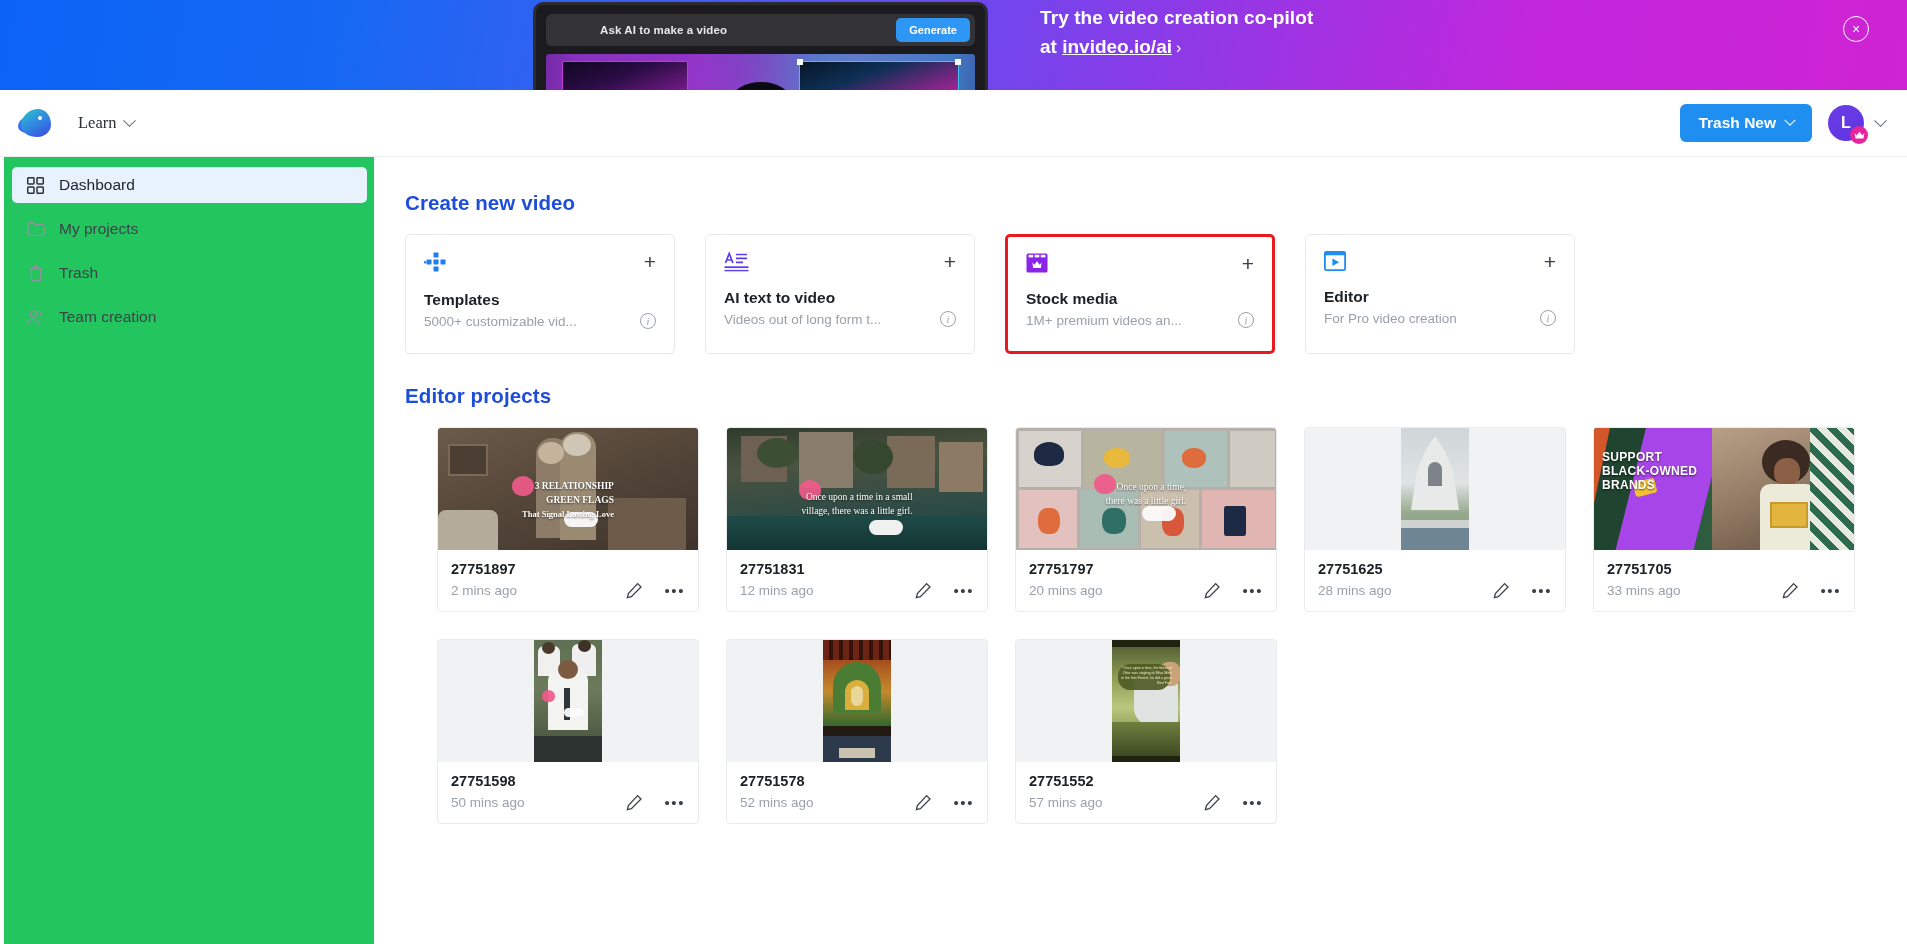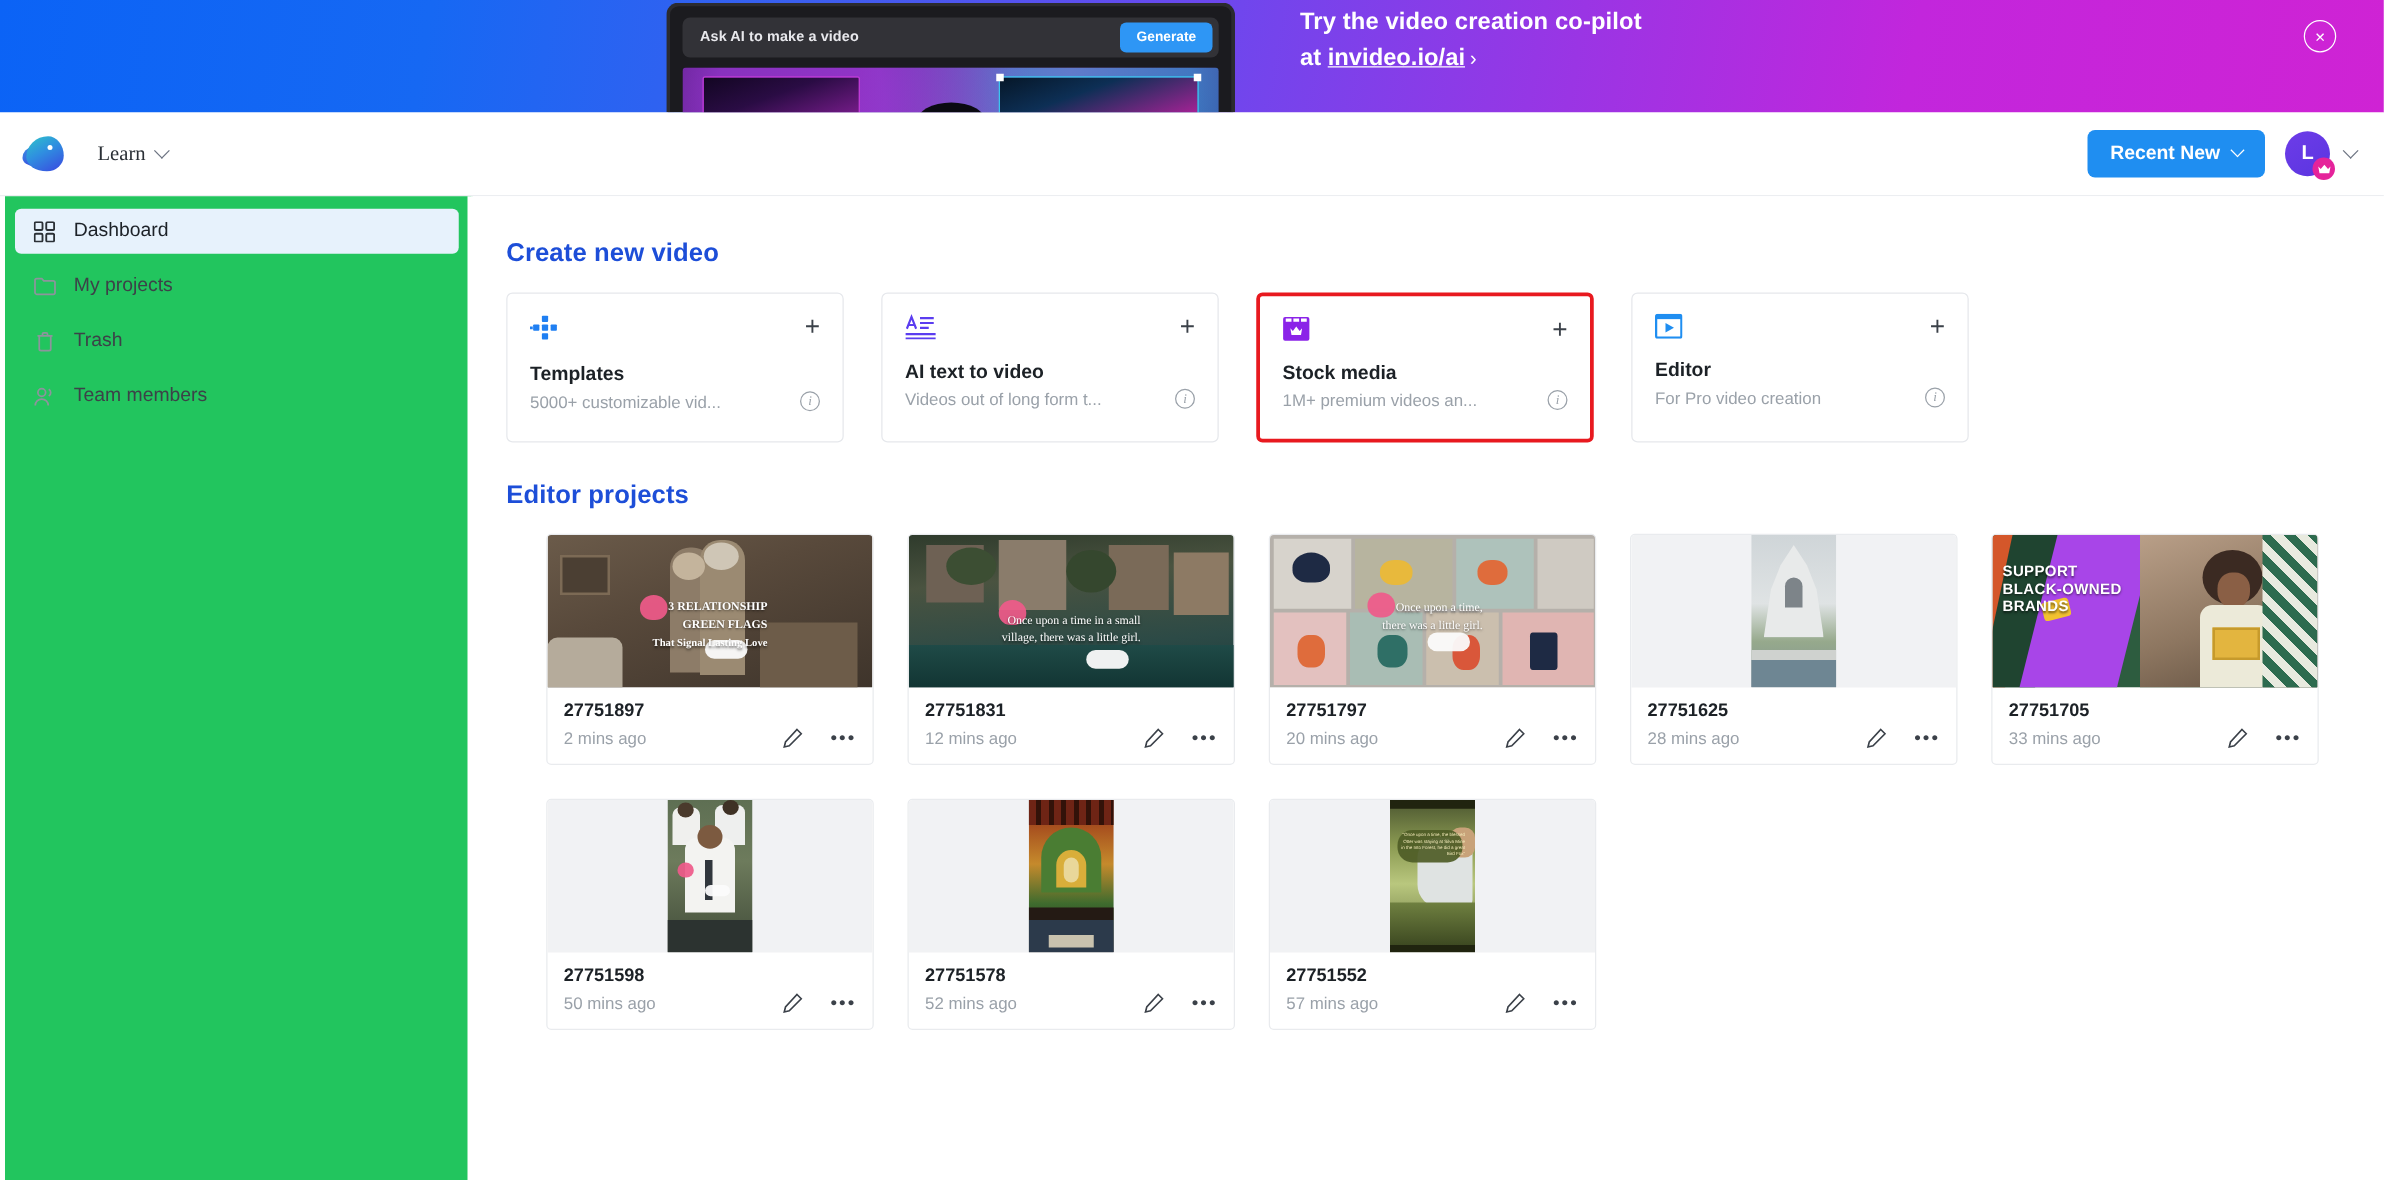--- a/index.html
+++ b/index.html
@@ -26,21 +26,21 @@
     border-radius: 10px 10px 0 0;
     border: 3px solid #2b2b30;
     border-bottom: none;
     padding: 9px 10px 0 10px;
   }
   .ai-bar {
     height: 32px; background: #323237; border-radius: 6px;
     display: flex; align-items: center; justify-content: space-between;
     padding: 0 5px 0 14px;
   }
-  .ai-bar-text { color: #e8e8ec; font-size: 11.5px; font-weight: 700; letter-spacing: .1px;}
+  .ai-bar-text { color: #e8e8ec; font-size: 11.5px; font-weight: 700; letter-spacing: .1px; margin-left: 40px;}
   .ai-generate {
     background: #2e96f5; color: #ffffff; font-size: 11px; font-weight: 700;
     border-radius: 5px; padding: 6px 13px; border: none; cursor: pointer;
   }
   .device-preview {
     margin-top: 8px; height: 48px; border-radius: 3px;
     background:
       radial-gradient(circle at 22% 55%, rgba(160,60,220,.75) 0 20%, transparent 55%),
       radial-gradient(circle at 78% 45%, rgba(40,180,235,.6) 0 22%, transparent 58%),
       linear-gradient(110deg, #3a1160 0%, #6a1f8f 40%, #b5249b 70%, #4a1a7a 100%);
@@ -264,21 +264,21 @@
     <span class="dot"></span>
   </div>
 
   <div id="learn-menu">
     <span class="label">Learn</span>
     <span class="chev-down"></span>
   </div>
 
   <div id="topnav-right">
     <button id="create-new-btn">
-      <span>Recent New</span>
+      <span>Trash New</span>
       <span class="cn-chev"></span>
     </button>
 
     <div id="avatar-wrap">
       <div id="avatar">
         <span>L</span>
         <span id="avatar-badge">
           <svg width="11" height="9" viewBox="0 0 11 9" aria-hidden="true">
             <path d="M0.6 2.2 L2.6 4.2 L5.5 0.8 L8.4 4.2 L10.4 2.2 L9.4 7.6 L1.6 7.6 Z" fill="#ffffff"></path>
           </svg>
@@ -324,21 +324,21 @@
   </div>
 
   <div class="side-item">
     <span class="ico">
       <svg width="18" height="17" viewBox="0 0 18 17">
         <circle cx="6.4" cy="5" r="3.1" fill="none" stroke="#8d949c" stroke-width="1.4"></circle>
         <path d="M1.2 15.4 c0-3.1 2.3-5.2 5.2-5.2 s5.2 2.1 5.2 5.2" fill="none" stroke="#8d949c" stroke-width="1.4"></path>
         <path d="M12 2.4 a3.1 3.1 0 0 1 0 5.4" fill="none" stroke="#8d949c" stroke-width="1.4"></path>
       </svg>
     </span>
-    <span>Team members</span>
+    <span>Team creation</span>
   </div>
 </div>
 
 <div id="main">
 
   <div class="section-title">Create new video</div>
 
   <div id="create-cards">
 
     <div class="cc">

